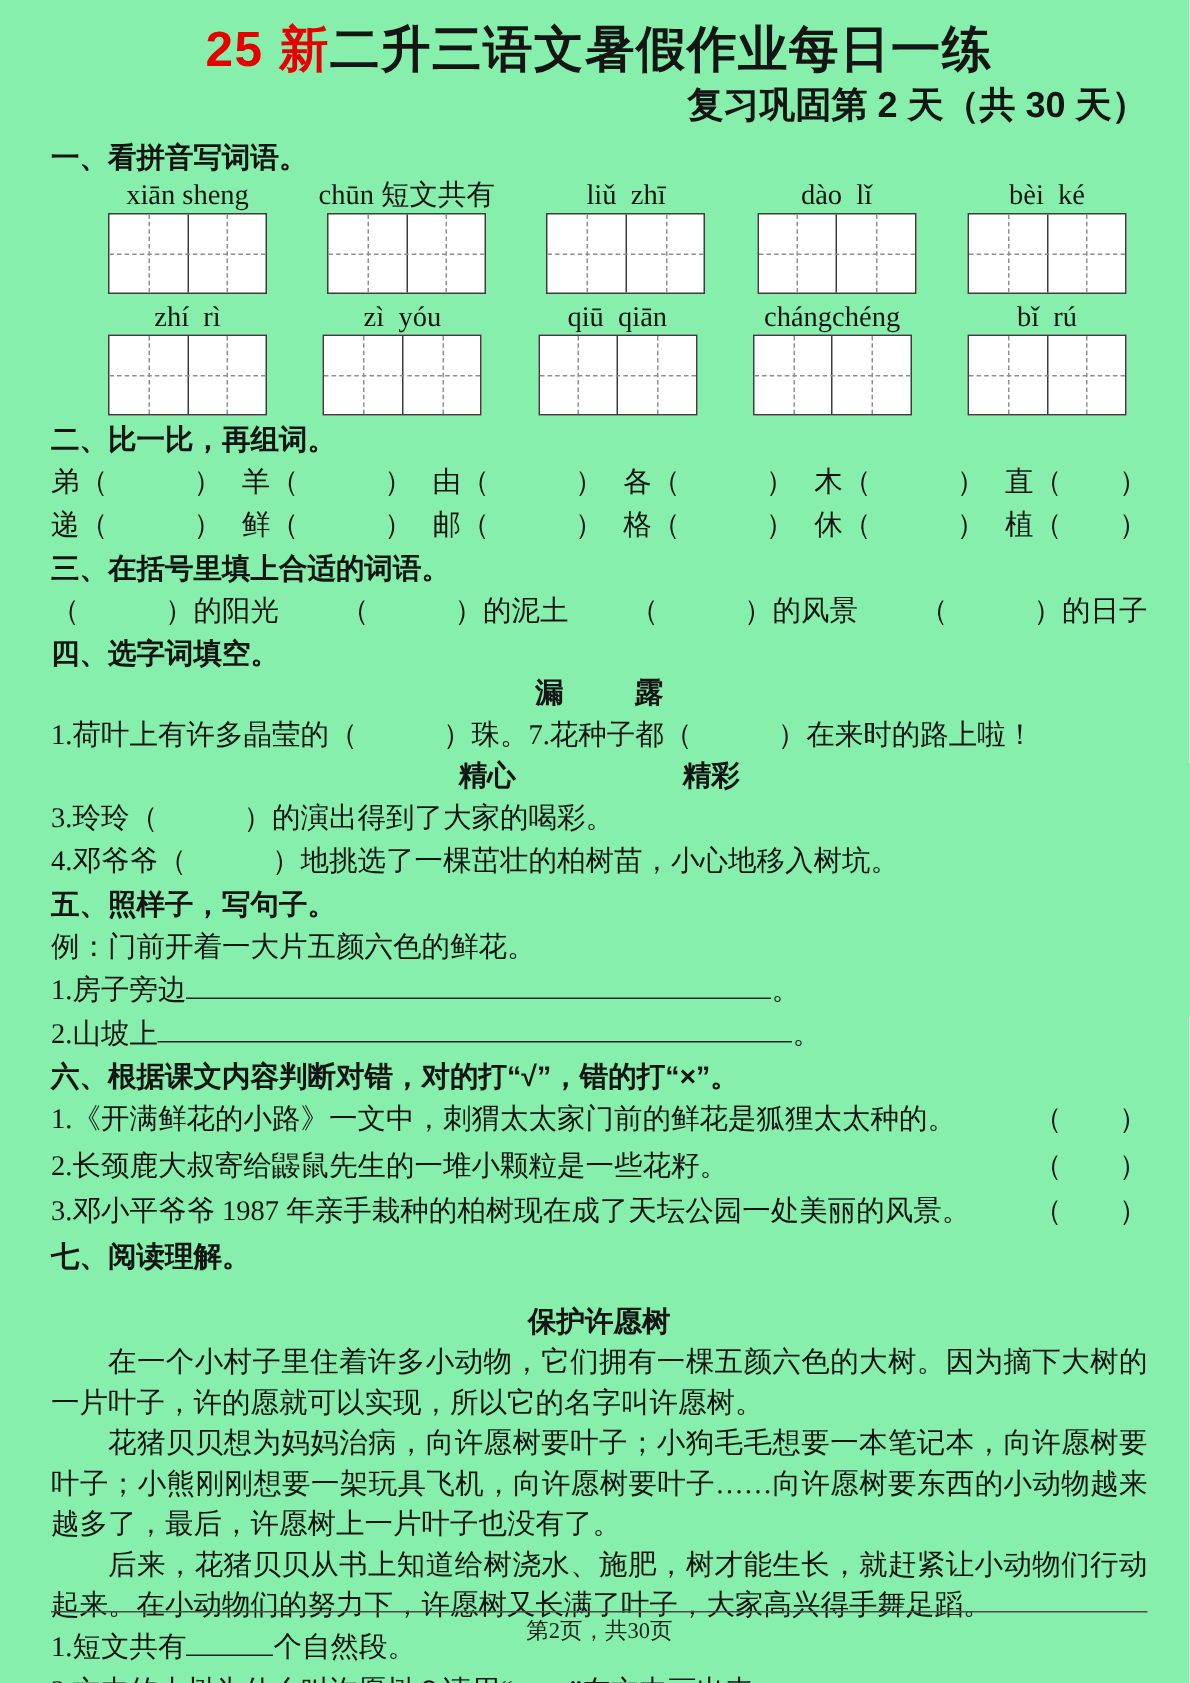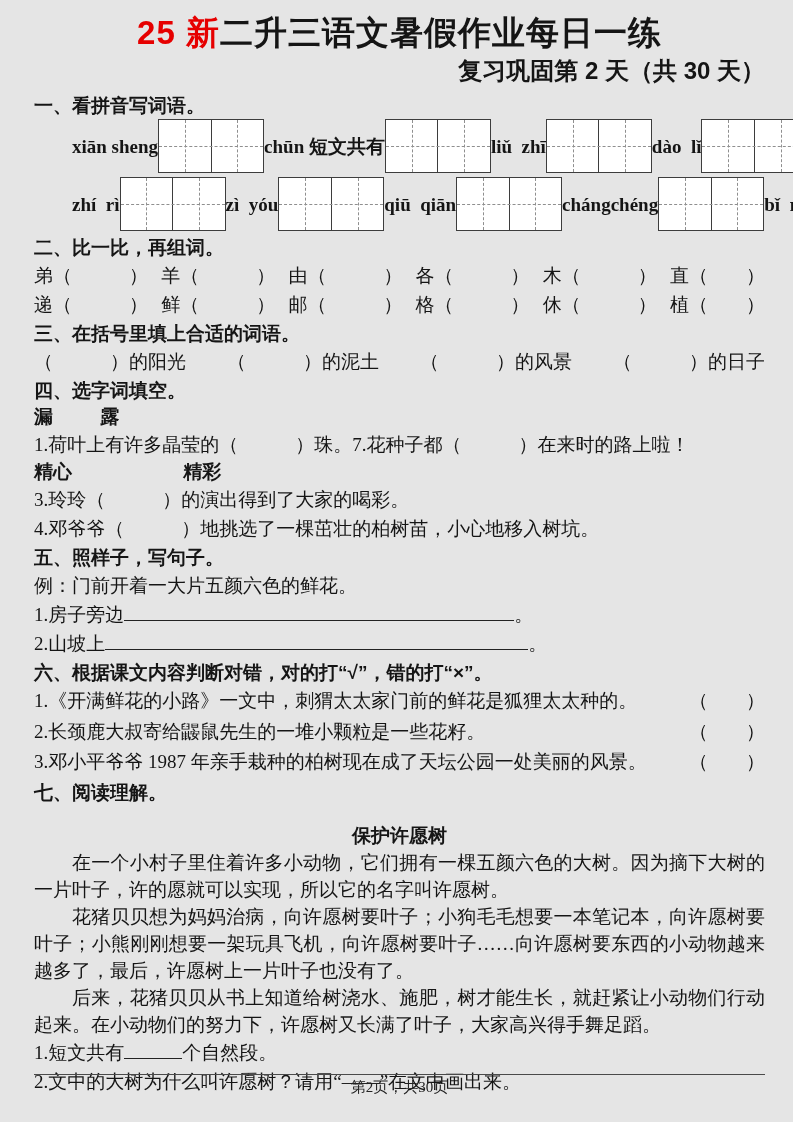--- a/index.html
+++ b/index.html
@@ -1,21 +1,21 @@
 <!DOCTYPE html>
 <html><head>
 <meta charset="utf-8">
 <style>
   * { box-sizing: border-box; }
   html, body { margin: 0; padding: 0; background: #ffffff; }
   .page {
     position: relative;
     width: 793px;
     height: 1122px;
-    background: #e5e5e5;
+    background: #86efac;
     color: #151515;
     font-family: "Liberation Serif", serif;
     padding: 8px 28px 0 34px;
     overflow: hidden;
   }
   .title {
     text-align: center;
     font-family: "Liberation Sans", sans-serif;
     font-weight: bold;
     font-size: 33px;
@@ -34,32 +34,32 @@
   }
   .sec-head {
     font-family: "Liberation Sans", sans-serif;
     font-weight: bold;
     font-size: 19px;
     line-height: 26px;
     margin-top: 2px;
   }
   
   .pinrow { display: flex; justify-content: space-between; margin: 0 14px 4px 38px; }
-  .pincol { display: flex; flex-direction: row; align-items: center; font-weight: bold; }
+  .pincol { display: flex; flex-direction: column; align-items: center; }
   .pinyin { font-size: 19px; line-height: 23px; white-space: pre; }
   .wbox { display: flex; width: 106px; height: 54px; border: 1.5px solid #3d3d3d; position: relative; background: #fff; }
   .wbox .cell { flex: 1; position: relative; }
   .wbox .cell + .cell { border-left: 1.5px solid #3d3d3d; }
   .wbox .cell::before { content: ""; position: absolute; left: 50%; top: 0; bottom: 0; border-left: 1px dashed #8f8f8f; }
   .wbox::after { content: ""; position: absolute; left: 0; right: 0; top: 50%; border-top: 1px dashed #8f8f8f; }
   
   .wordrow { display: flex; justify-content: space-between; font-size: 19px; line-height: 29px; white-space: pre; }
   .bodyline { font-size: 19px; line-height: 29px; }
   .center-opts {
-    text-align: left;
+    text-align: center;
     font-family: "Liberation Sans", sans-serif;
     font-weight: bold;
     font-size: 19px;
     line-height: 26px;
   }
   .center-opts .gap40 { margin-left: 42px; }
   .center-opts .gap76 { margin-left: 106px; }
   .uline { display: inline-block; border-bottom: 1.5px solid #222; height: 14px; vertical-align: baseline; }
   .w390 { width: 390px; } .w425 { width: 423px; }
   .w58 { width: 58px; }

